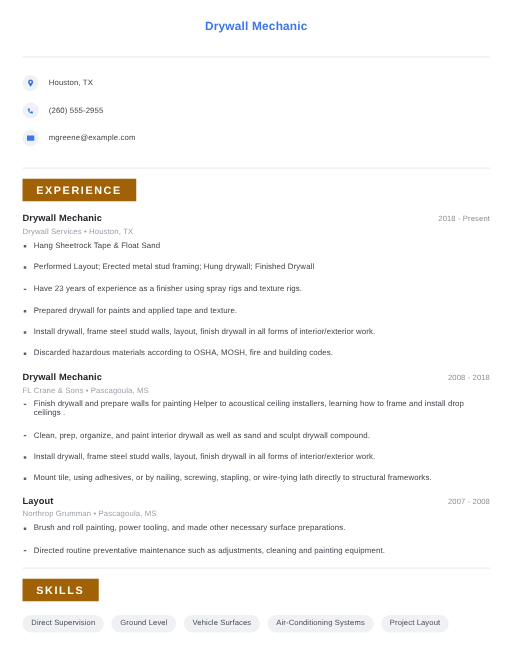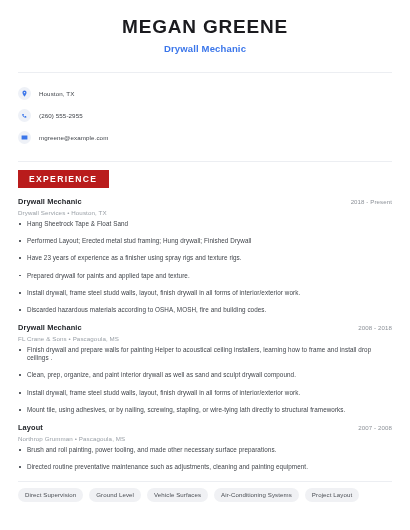--- a/index.html
+++ b/index.html
@@ -75,21 +75,21 @@
   .contact-text {
     font-size: 6.2px;
     color: #3f4349;
     letter-spacing: 0.1px;
   }
 
   
   .section { padding-top: 4px; }
   .section-badge {
     display: inline-block;
-    background: #b91c1c;
+    background: #a16207;
     color: #ffffff;
     font-size: 8.6px;
     font-weight: bold;
     letter-spacing: 1.3px;
     padding: 4px 12px 4px 11px;
     margin: 4px 0 9px;
   }
 
   
   .entry { margin-bottom: 2px; }
@@ -156,21 +156,20 @@
     letter-spacing: 0.1px;
     white-space: nowrap;
   }
 </style>
 </head>
 <body>
 
 <div class="page">
 
   <div class="header">
-    <h1 class="name">MEGAN GREENE</h1>
     <p class="job-title">Drywall Mechanic</p>
   </div>
   <div class="divider"></div>
 
   <div class="contact">
 
     <div class="contact-row">
       <span class="icon-circle">
         <svg width="7" height="7" viewBox="0 0 24 24" fill="#3b76ea">
           <path d="M12 2C8.1 2 5 5.1 5 9c0 5.2 7 13 7 13s7-7.8 7-13c0-3.9-3.1-7-7-7zm0 9.5A2.5 2.5 0 1 1 12 6.5a2.5 2.5 0 0 1 0 5z"></path>
@@ -244,20 +243,21 @@
           <li>Brush and roll painting, power tooling, and made other necessary surface preparations.</li>
           <li>Directed routine preventative maintenance such as adjustments, cleaning and painting equipment.</li>
         </ul>
       </div>
 
     </div>
   </div>
   <div class="divider"></div>
 
   <div class="section">
+    <div class="section-badge">SKILLS</div>
     <div class="skills-wrap">
       <span class="skill-tag">Direct Supervision</span>
       <span class="skill-tag">Ground Level</span>
       <span class="skill-tag">Vehicle Surfaces</span>
       <span class="skill-tag">Air-Conditioning Systems</span>
       <span class="skill-tag">Project Layout</span>
 
     </div>
   </div>
 

